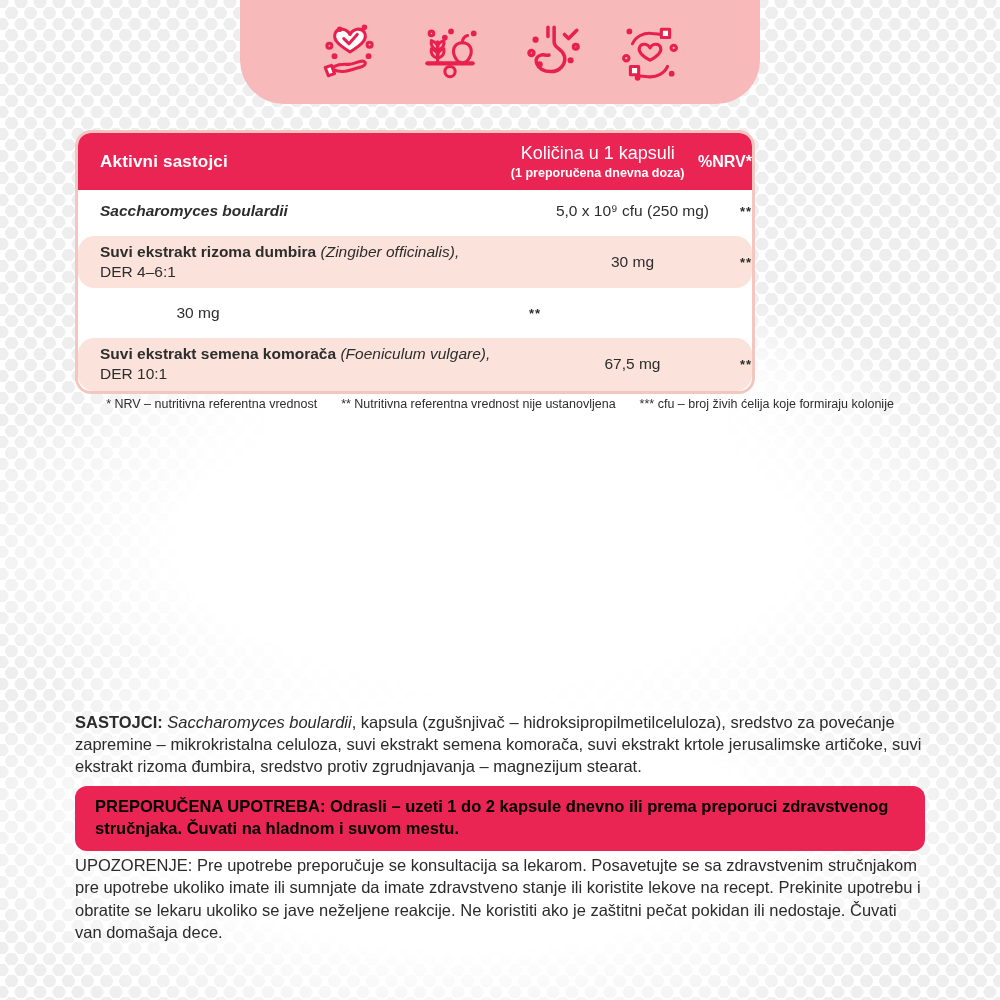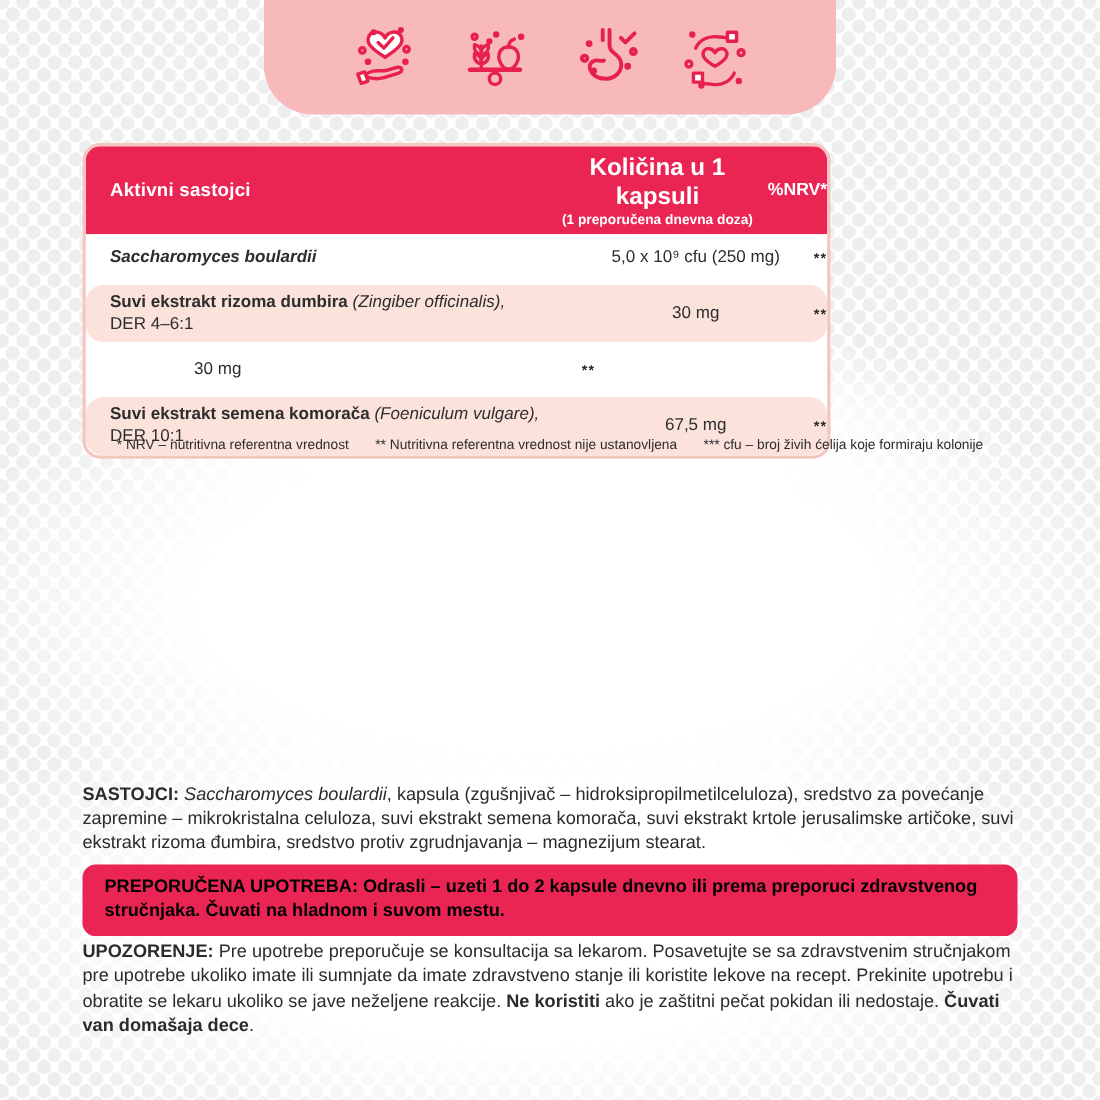--- a/index.html
+++ b/index.html
@@ -38,21 +38,21 @@
     overflow: hidden; display: flex; flex-direction: column;
   }
   .t-head {
     display: flex; align-items: center; background: #ea2453; color: #ffffff;
     min-height: 57px; border-radius: 12px 12px 0 0; padding: 6px 0;
   }
   .col-name { width: 497px; padding-left: 22px; }
   .col-amt  { width: 240px; text-align: center; }
   .col-nrv  { flex: 1; text-align: center; }
   .t-head .col-name { font-size: 17px; font-weight: bold; letter-spacing: .2px; }
-  .t-head .amt-main { font-size: 22px; font-weight: bold; display: block; }
+  .t-head .amt-main { font-size: 18px; font-weight: normal; display: block; }
   .t-head .amt-sub  { font-size: 12.5px; font-weight: bold; display: block; margin-top: 2px; }
   .t-head .col-nrv  { font-size: 16px; font-weight: bold; }
 
   .t-row { display: flex; align-items: center; min-height: 42px; padding: 6px 0; background: #ffffff; }
   .t-row + .t-row { margin-top: 4px; }
   .t-row.pink { background: #fbe3dc; border-radius: 16px; }
   .t-row .col-name { font-size: 15.5px; line-height: 1.3; }
   .t-row .nm  { font-weight: bold; }
   .t-row .nm.italic { font-style: italic; }
   .t-row .lat { font-style: italic; }
@@ -71,21 +71,21 @@
   .sastojci .lat { font-style: italic; }
 
   .usage-banner {
     position: absolute; left: 75px; top: 786px; width: 850px;
     background: #ea2453; color: #000000; border-radius: 12px;
     padding: 9px 20px 11px 20px; font-size: 16.5px; line-height: 1.35; font-weight: bold;
   }
   .usage-banner .lbl { font-weight: 800; }
 
   .upozorenje { top: 854px; line-height: 1.36; }
-  .upozorenje .b { font-weight: bold; }
+  .upozorenje .b { font-weight: normal; }
 </style>
 </head>
 <body>
 
 <div class="page">
   <div class="dots-fade"></div>
 
   <div class="hero-band">
     <span class="hero-icon">
       <svg viewBox="0 0 64 64" fill="none" stroke="#e8204e" stroke-width="3" stroke-linecap="round" stroke-linejoin="round">

